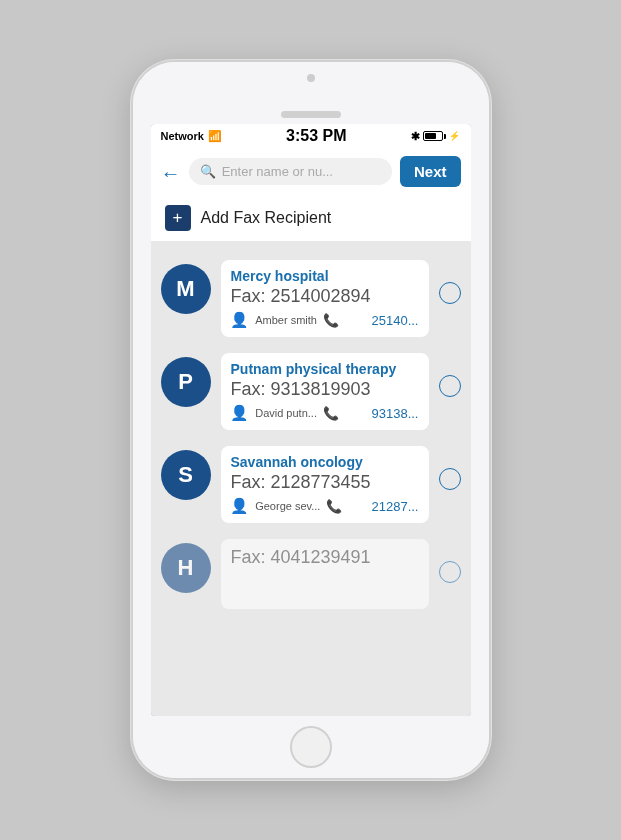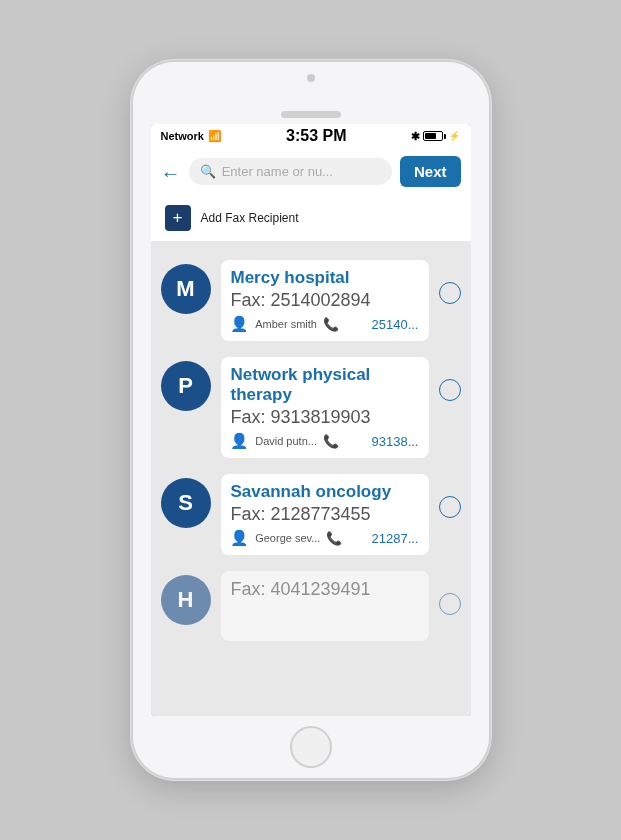--- a/index.html
+++ b/index.html
@@ -207,21 +207,21 @@
       display: flex;
       align-items: center;
       justify-content: center;
       color: #fff;
       font-size: 17px;
       font-weight: 300;
       flex-shrink: 0;
     }
 
     .add-label {
-      font-size: 12px;
+      font-size: 16px;
       font-weight: 500;
       color: #222;
     }
 
     
     .contacts-list {
       background: #e8e8e8;
       flex: 1;
       overflow-y: auto;
       padding: 10px 0;
@@ -253,21 +253,21 @@
     .contact-details {
       flex: 1;
       background: #fff;
       border-radius: 8px;
       padding: 8px 10px;
       min-height: 70px;
     }
 
     .contact-name {
       color: #1a6fad;
-      font-size: 17px;
+      font-size: 14px;
       font-weight: 600;
       margin-bottom: 2px;
     }
 
     .contact-fax {
       color: #555;
       font-size: 18px;
       margin-bottom: 4px;
     }
 
@@ -389,21 +389,21 @@
             <span class="phone-icon">📞</span>
             <span class="phone-num">25140...</span>
           </div>
         </div>
         <div class="select-circle"></div>
       </div>
 
       <div class="contact-item">
         <div class="avatar">P</div>
         <div class="contact-details">
-          <div class="contact-name">Network physical therapy</div>
+          <div class="contact-name">Putnam physical therapy</div>
           <div class="contact-fax">Fax: 9313819903</div>
           <div class="contact-person-row">
             <span class="person-icon">👤</span>
             <span class="person-name">David putn...</span>
             <span class="phone-icon">📞</span>
             <span class="phone-num">93138...</span>
           </div>
         </div>
         <div class="select-circle"></div>
       </div>

